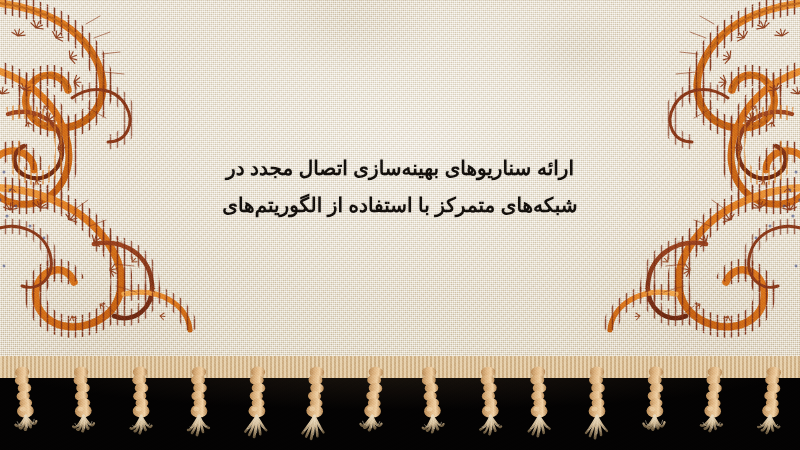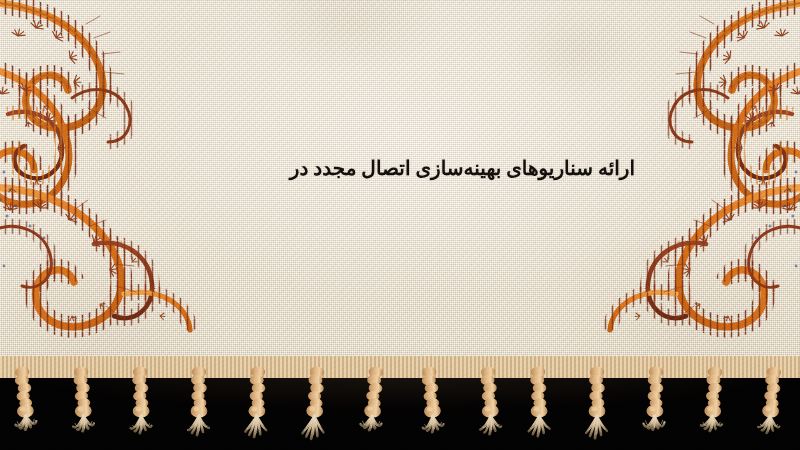--- a/index.html
+++ b/index.html
@@ -85,31 +85,30 @@
     position: absolute;
     left: 50%;
     top: 150px;
     transform: translateX(-50%);
     width: 470px;
     text-align: center;
     direction: rtl;
     z-index: 6;
   }
   .title-line {
-    font-family: Liberation Serif, serif;
+    font-family: Liberation Sans, sans-serif;
     font-size: 20px;
     font-weight: 700;
     line-height: 37px;
     color: #130f0c;
     white-space: nowrap;
     letter-spacing: 0px;
     text-shadow:
       0 1px 0 rgba(255,250,240,0.40),
       0 0 2px rgba(60,45,30,0.18);
-    text-align: right;
   }
 
   
   .fringe-zone {
     position: absolute;
     left: 0;
     top: 356px;
     width: 800px;
     height: 94px;
     overflow: hidden;
@@ -421,20 +420,21 @@
             <path d="M140 270 L160 272"></path>
           <path d="M142 292 L162 298"></path>
             <path d="M132 312 L148 324"></path>
         </g>
       </g>
     </svg>
   </div>
 
   <div class="title-block">
     <div class="title-line">ارائه سناریوهای بهینه‌سازی اتصال مجدد در</div>
+    <div class="title-line">شبکه‌های متمرکز با استفاده از الگوریتم‌های</div>
   </div>
 
   <div class="fringe-zone">
     <div class="selvedge"></div>
     <div id="tassels">
       <div class="tassel" style="left:7.6px; transform:rotate(-4.8deg);">
         <svg viewBox="0 0 34 80" width="34" height="80" aria-hidden="true">
           <defs>
             <linearGradient id="cord0" x1="0" y1="0" x2="1" y2="0">
               <stop offset="0%" stop-color="#b98a56"></stop>

